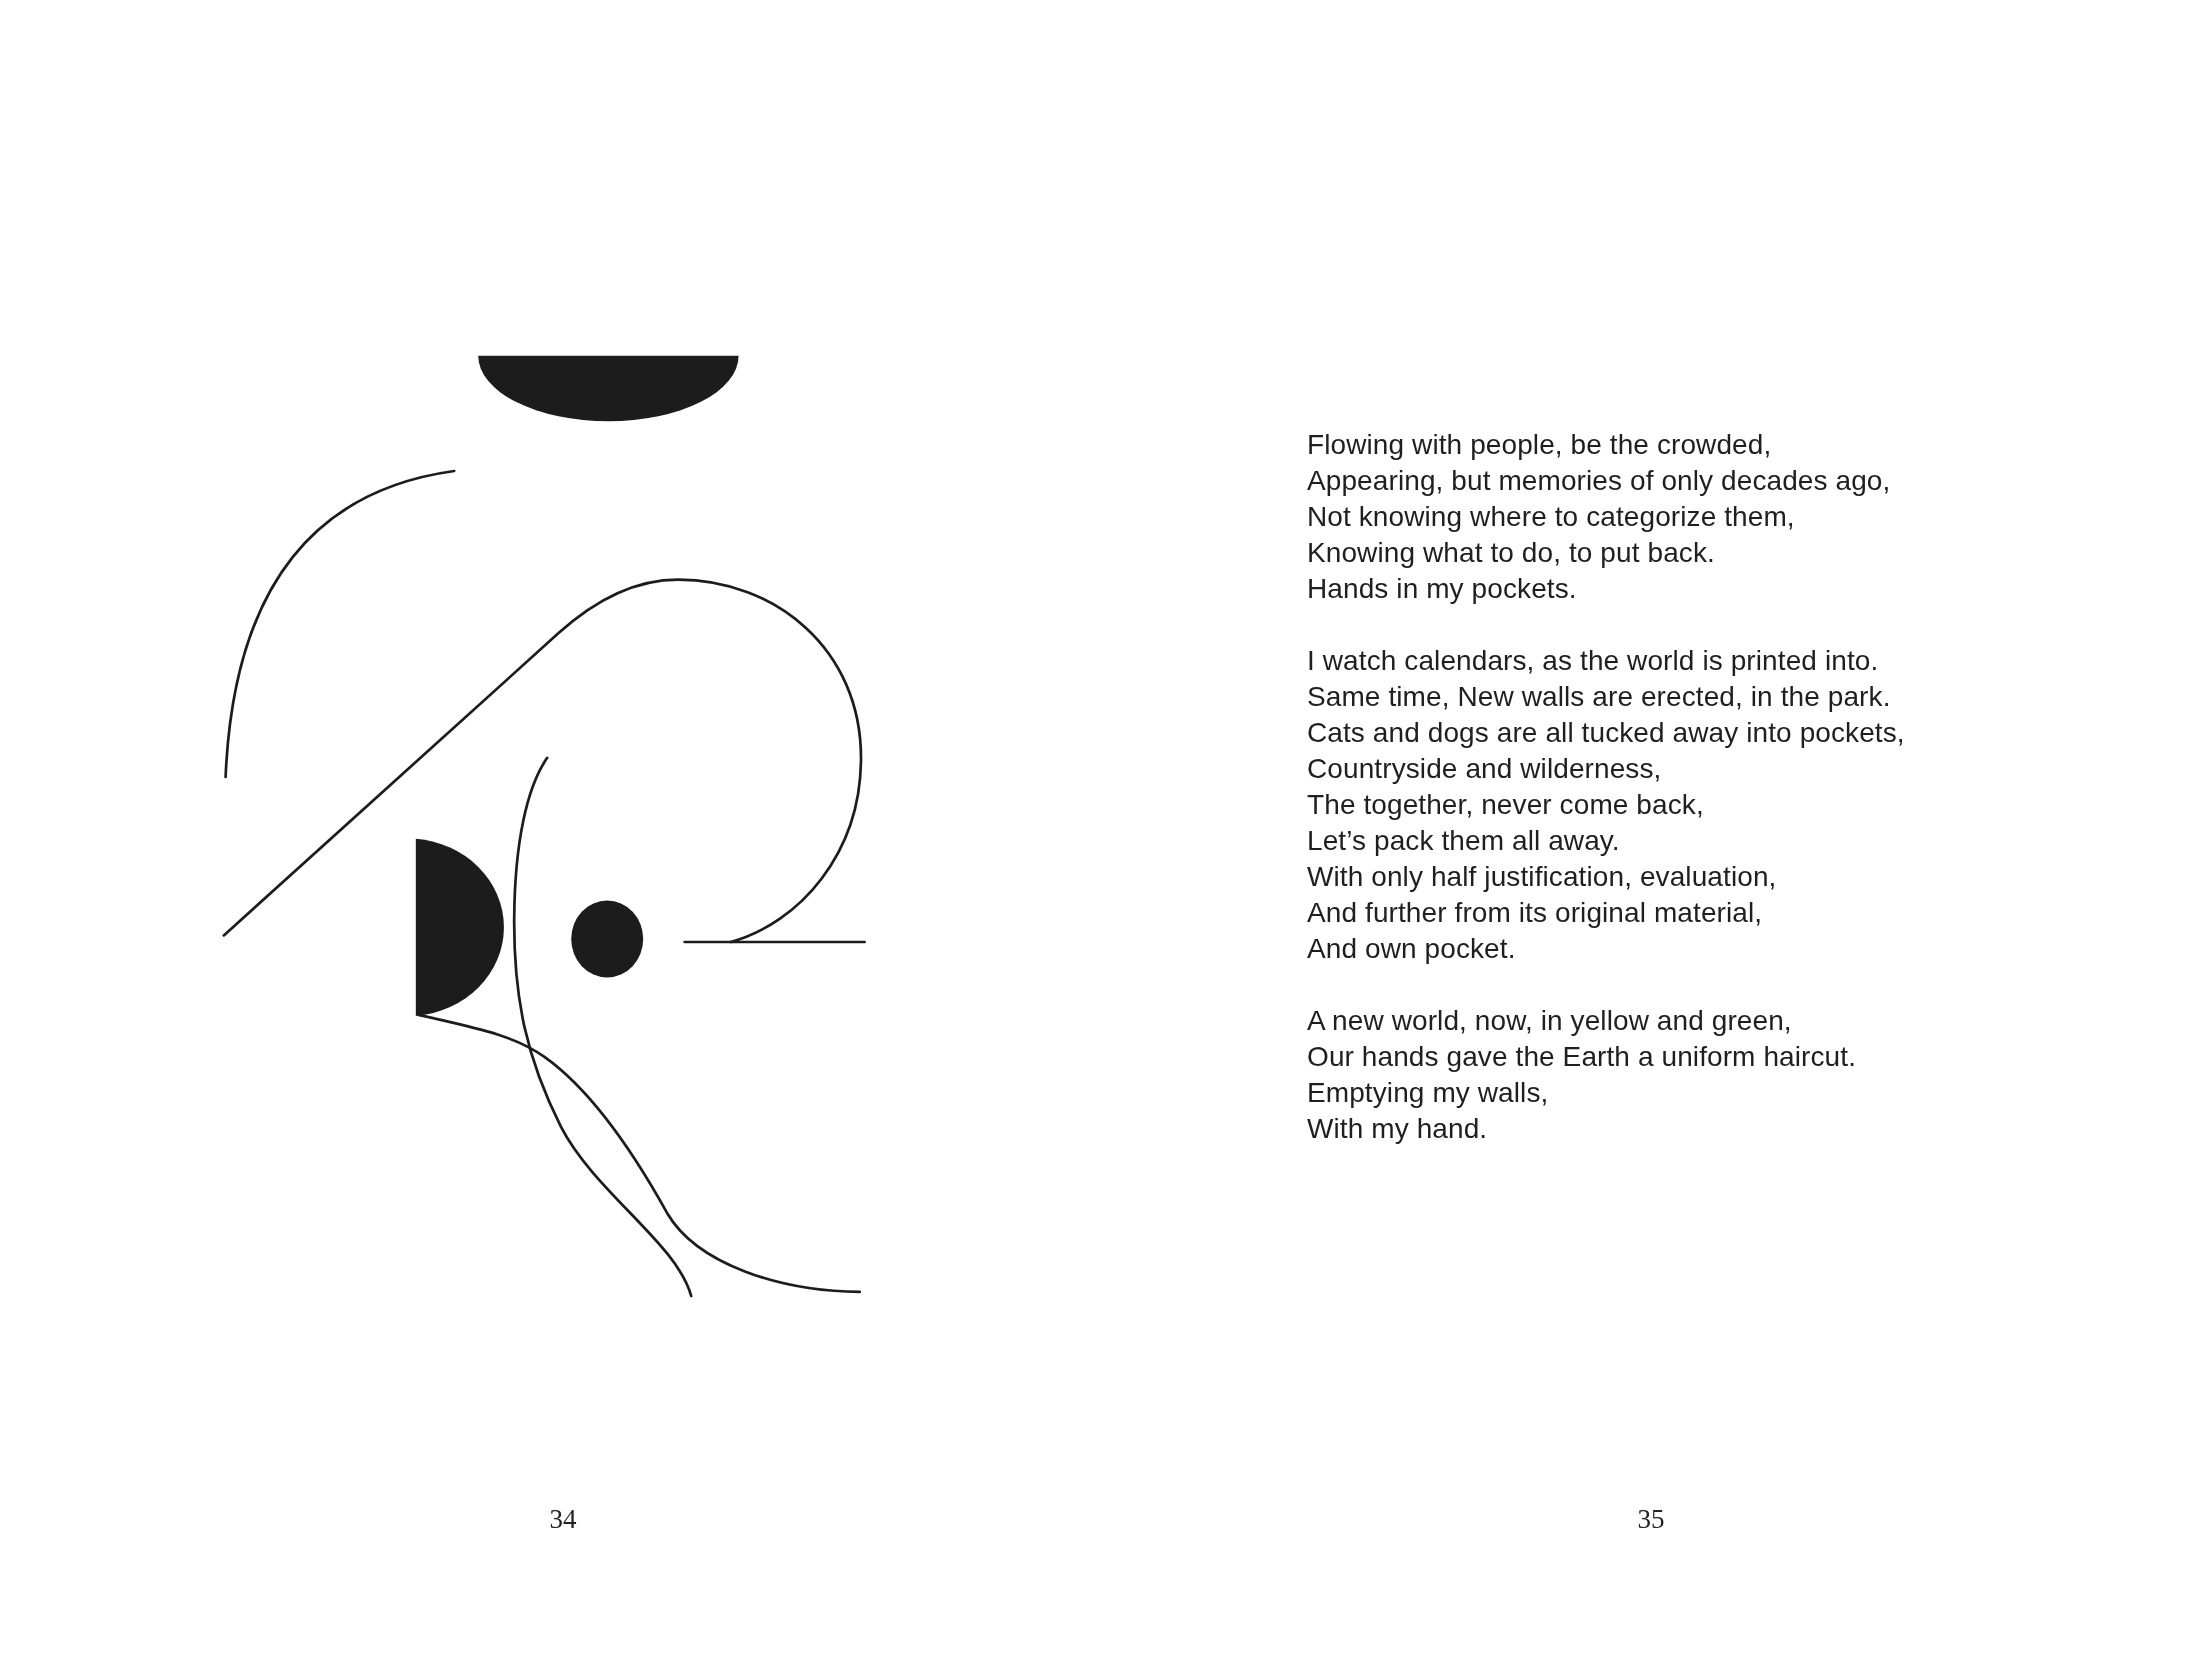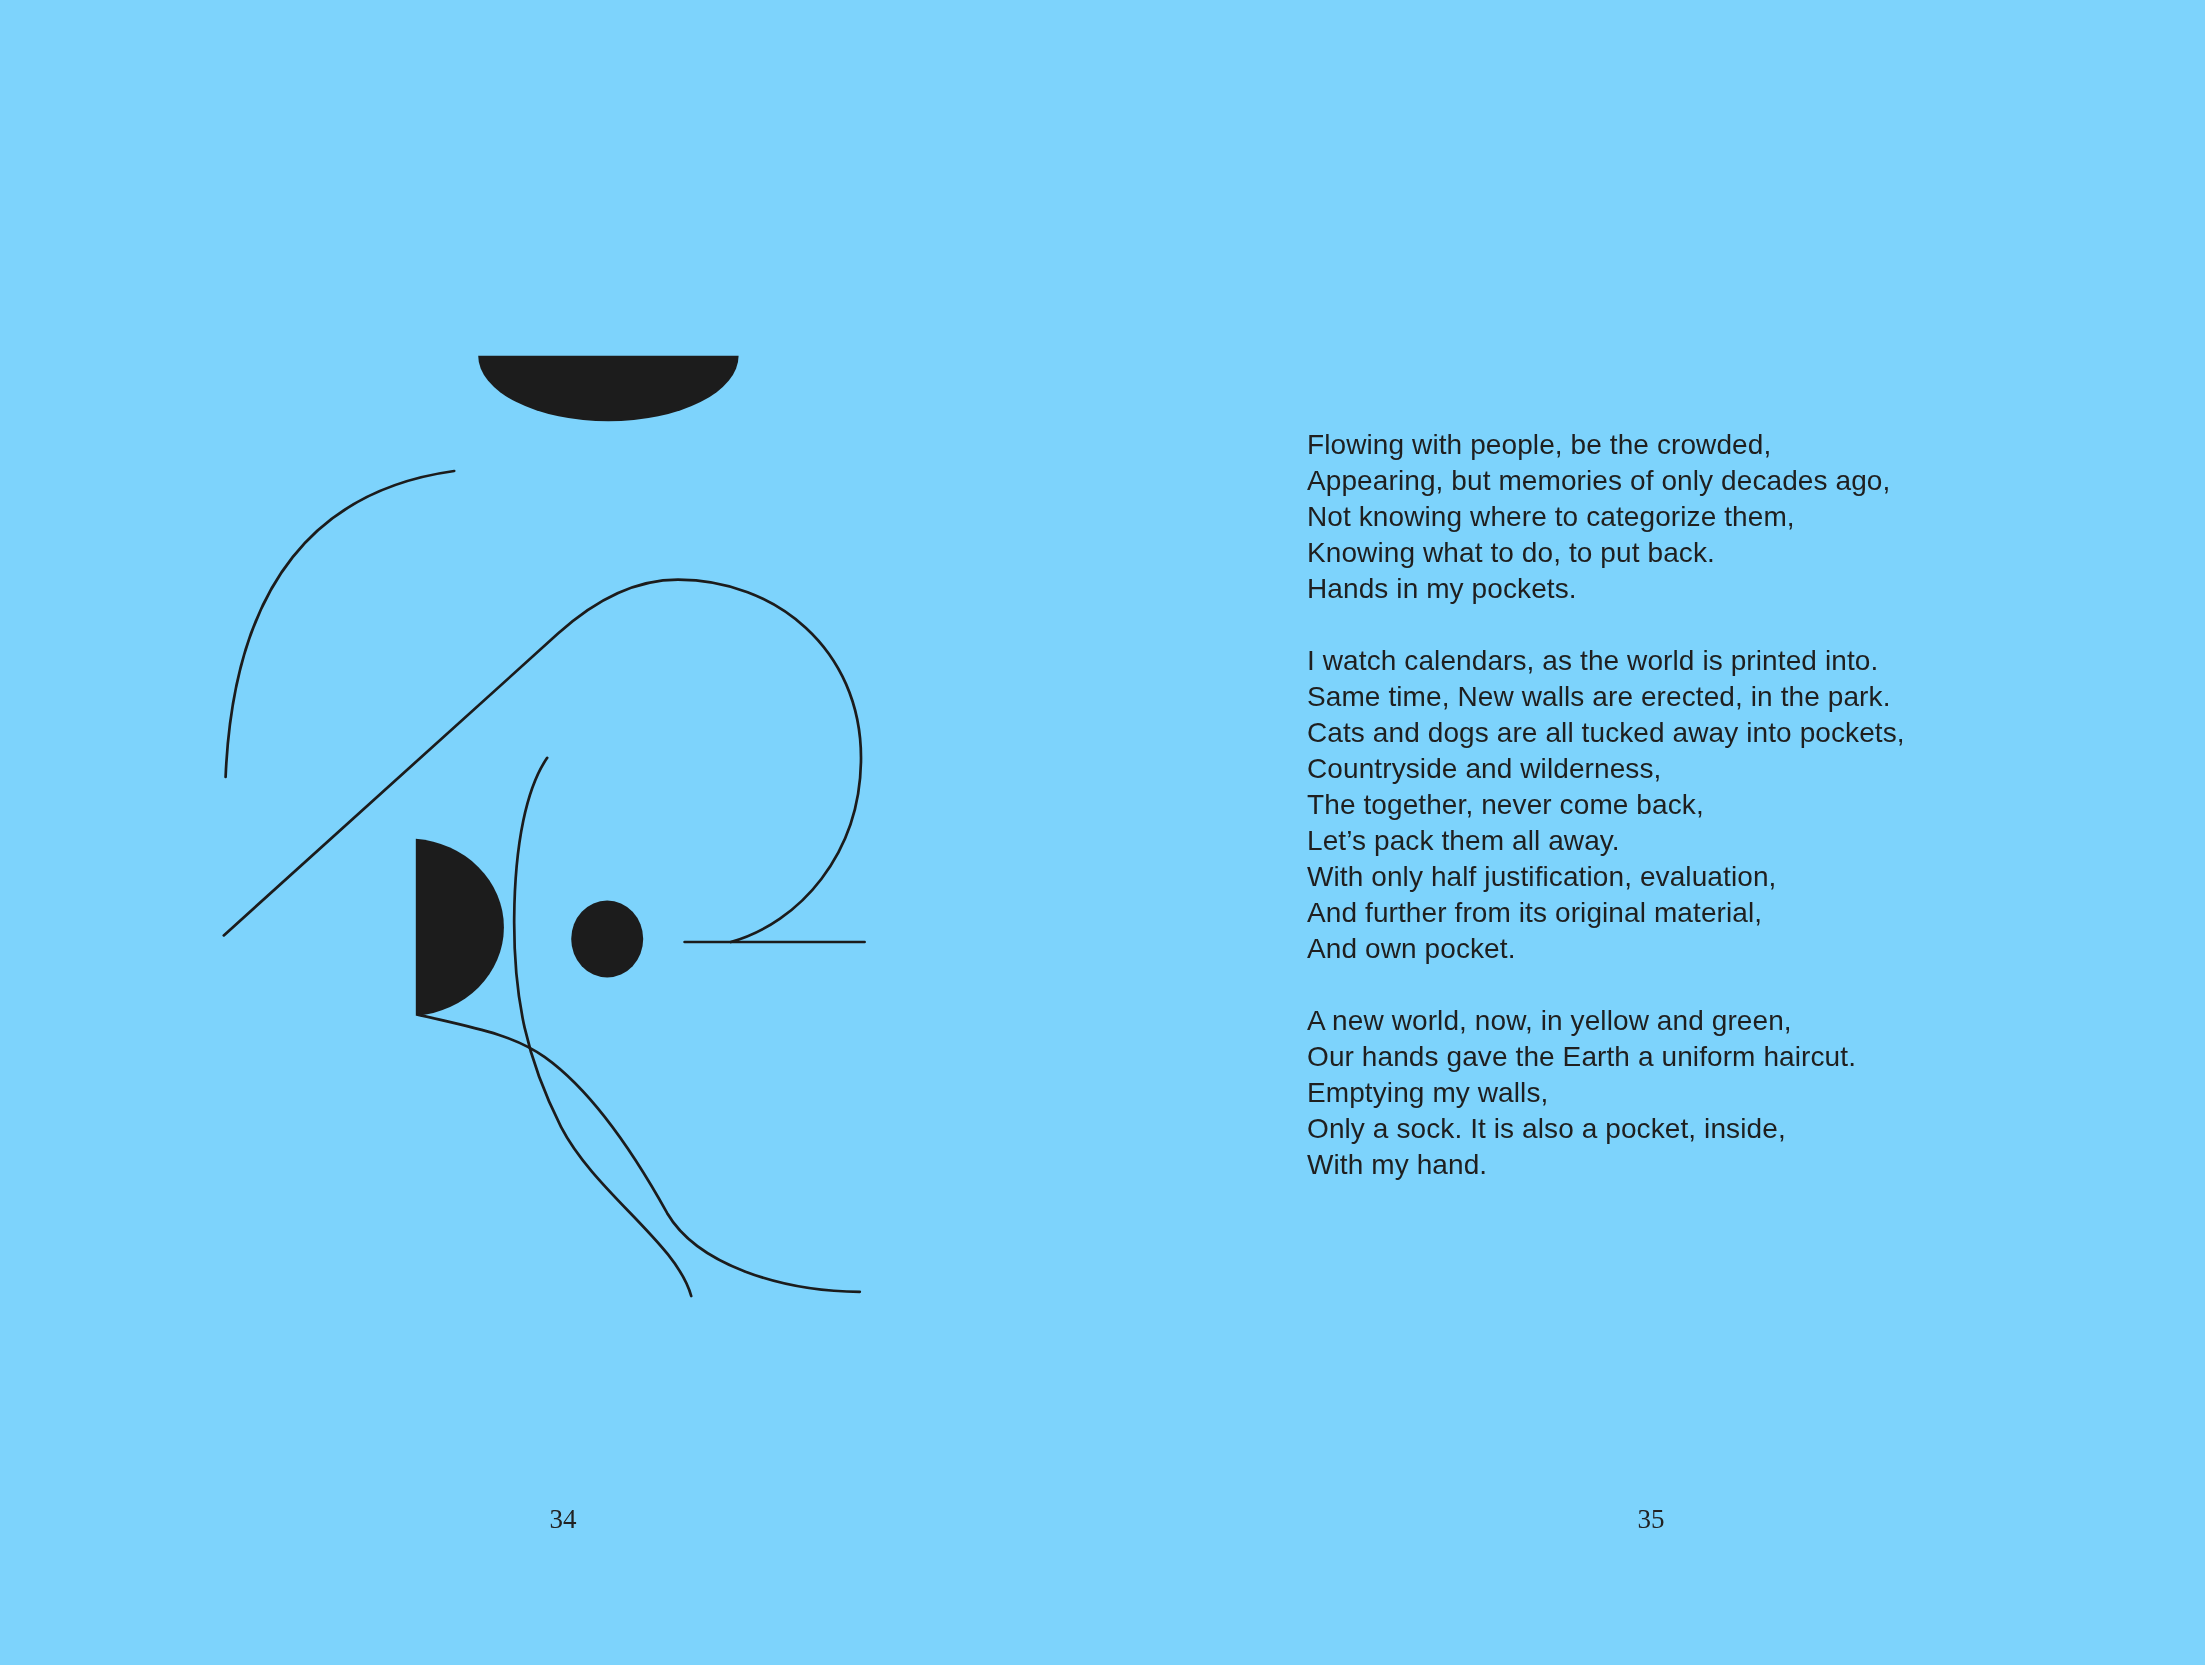--- a/index.html
+++ b/index.html
@@ -1,20 +1,20 @@
 <!DOCTYPE html>
 <html style="font-size:9.6px"><head>
 <meta charset="utf-8">
 <style>
   html, body { margin: 0; padding: 0; background: #e8e8e8; }
   .spread {
     position: relative;
     width: 2205px;
     height: 1665px;
-    background: #7dd3fc;
+    background: #ffffff;
     overflow: hidden;
     font-family: "Liberation Sans", sans-serif;
   }
   .drawing {
     position: absolute;
     left: 0; top: 0;
     width: 2205px;
     height: 1665px;
   }
   .drawing .open {
@@ -90,21 +90,20 @@
         <div class="line">The together, never come back,</div>
         <div class="line">Let’s pack them all away.</div>
         <div class="line">With only half justification, evaluation,</div>
         <div class="line">And further from its original material,</div>
         <div class="line">And own pocket.</div>
       </div>
     <div class="stanza">
         <div class="line">A new world, now, in yellow and green,</div>
         <div class="line">Our hands gave the Earth a uniform haircut.</div>
         <div class="line">Emptying my walls,</div>
-        <div class="line">Only a sock. It is also a pocket, inside,</div>
         <div class="line">With my hand.</div>
       </div>
   </div>
 
   <div class="folio folio-left">34</div>
   <div class="folio folio-right">35</div>
 
 </div>
 
 

